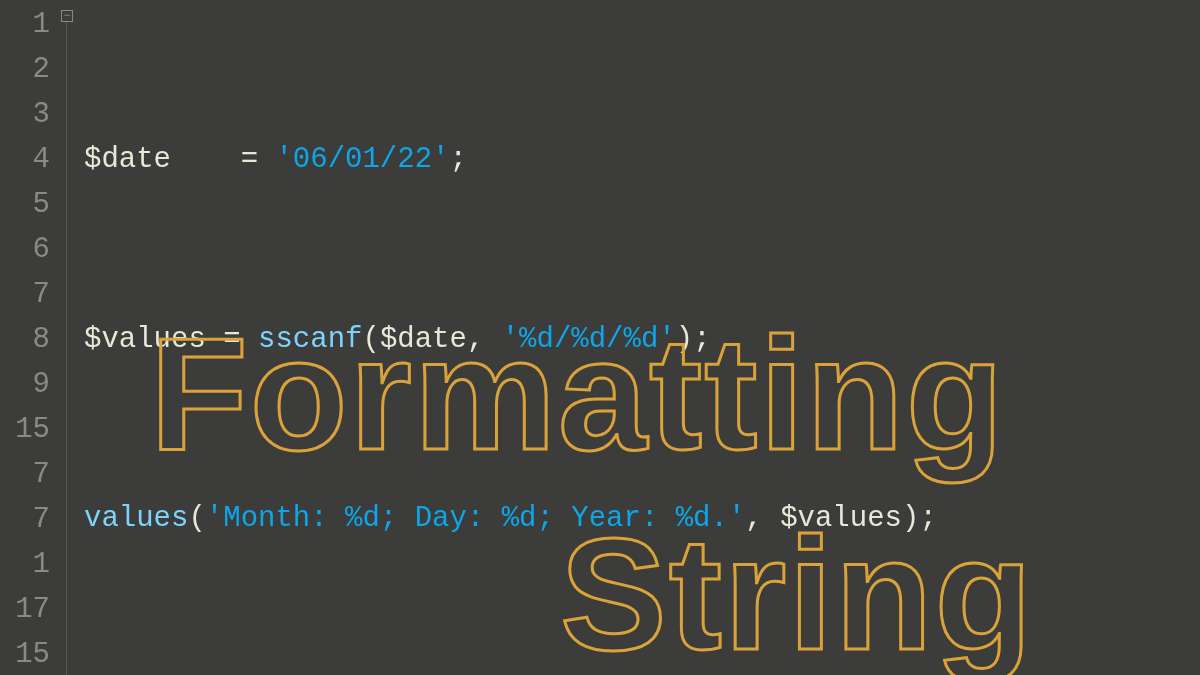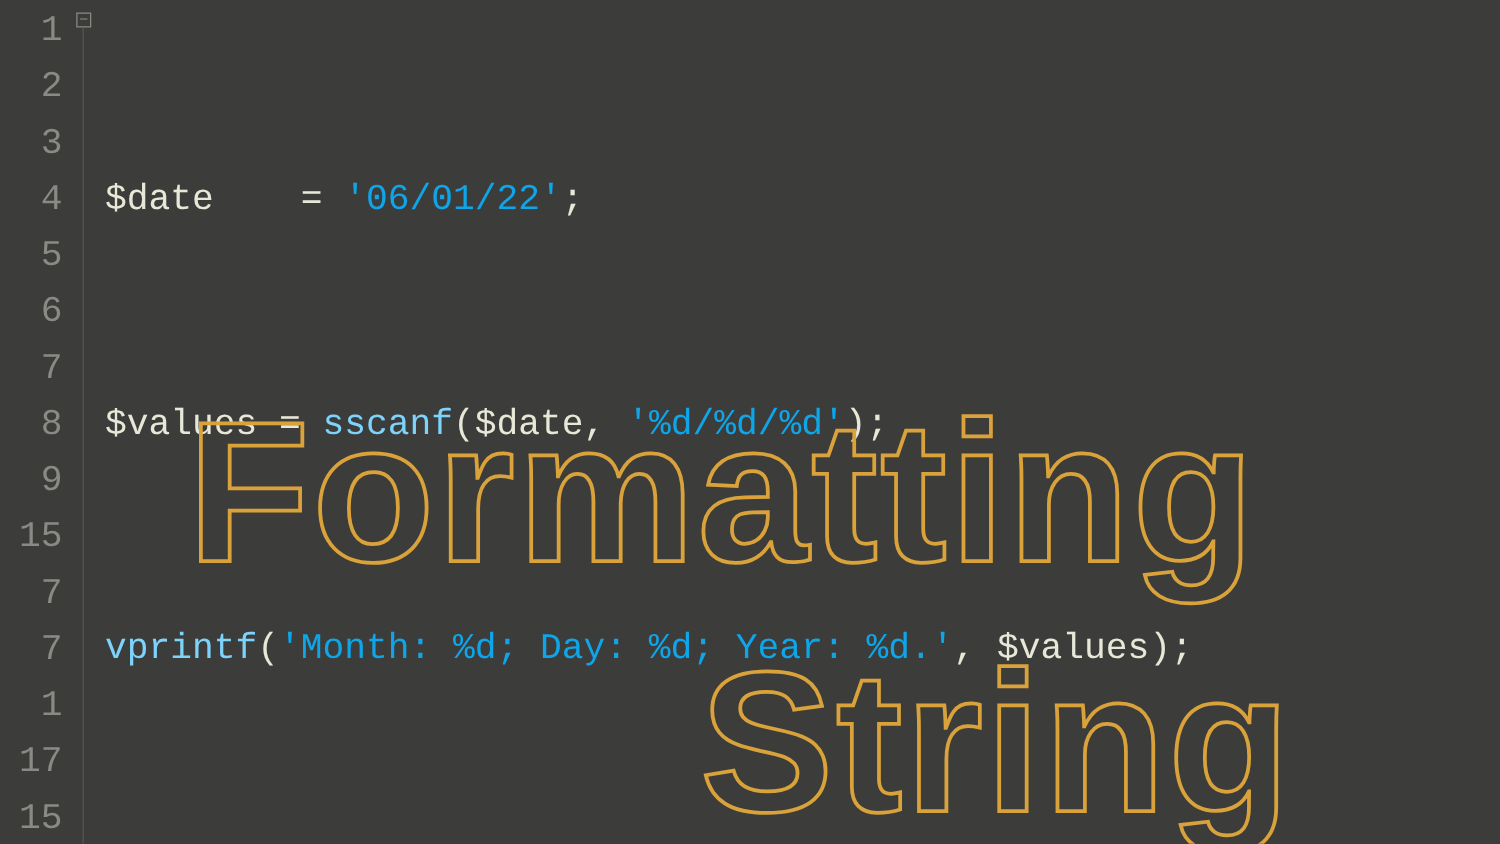--- a/index.html
+++ b/index.html
@@ -106,21 +106,21 @@
     <div class="fold-mark">−</div>
     <div class="fold-line"></div>
   </div>
 
   <div class="code">
 
     <div class="line"><span class="var">$date</span><span>   </span><span class="op"> = </span><span class="str">'06/01/22'</span><span class="punct">;</span></div>
 
     <div class="line"><span class="var">$values</span><span class="op"> = </span><span class="func">sscanf</span><span class="punct">(</span><span class="var">$date</span><span class="punct">, </span><span class="str">'%d/%d/%d'</span><span class="punct">)</span><span class="punct">;</span></div>
 
-    <div class="line"><span class="func">vprintf</span><span class="punct">(</span><span class="str">'Month: %d; Day: %d; Year: %d.'</span><span class="punct">, </span><span class="var">$values</span><span class="punct">)</span><span class="punct">;</span></div>
+    <div class="line"><span class="func">values</span><span class="punct">(</span><span class="str">'Month: %d; Day: %d; Year: %d.'</span><span class="punct">, </span><span class="var">$values</span><span class="punct">)</span><span class="punct">;</span></div>
 
     
 
     
 
     
 
     
 
     

